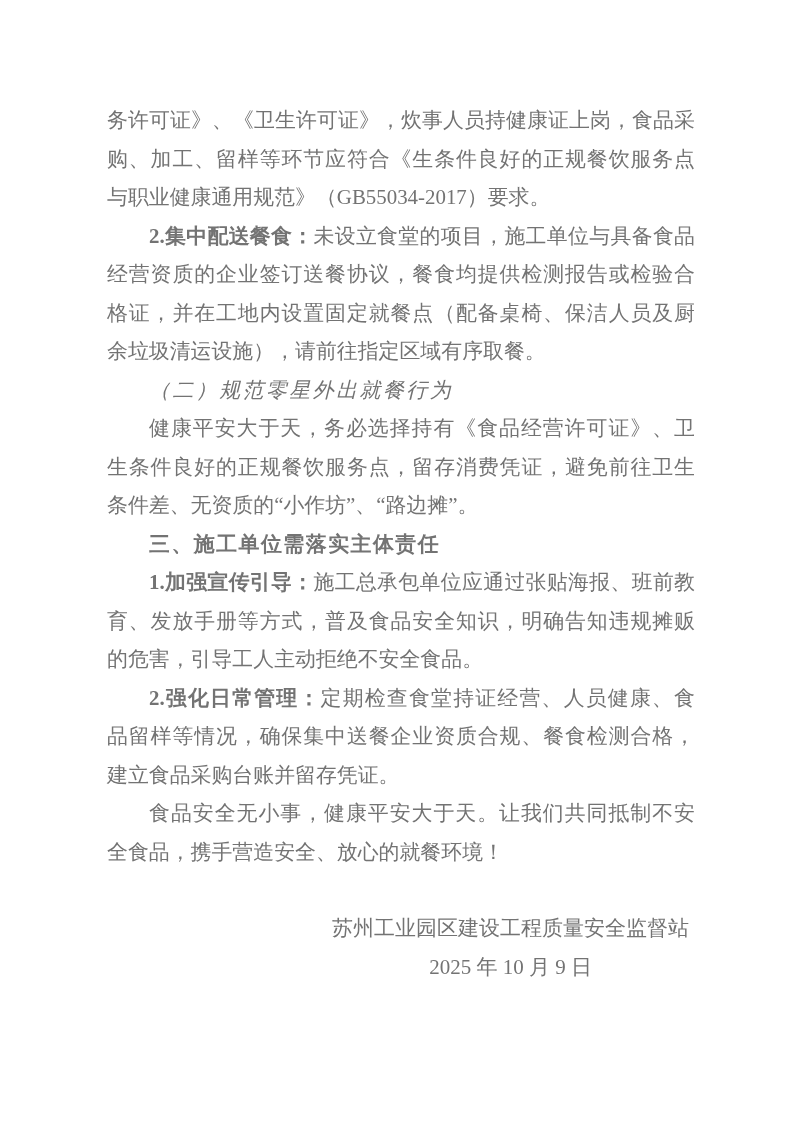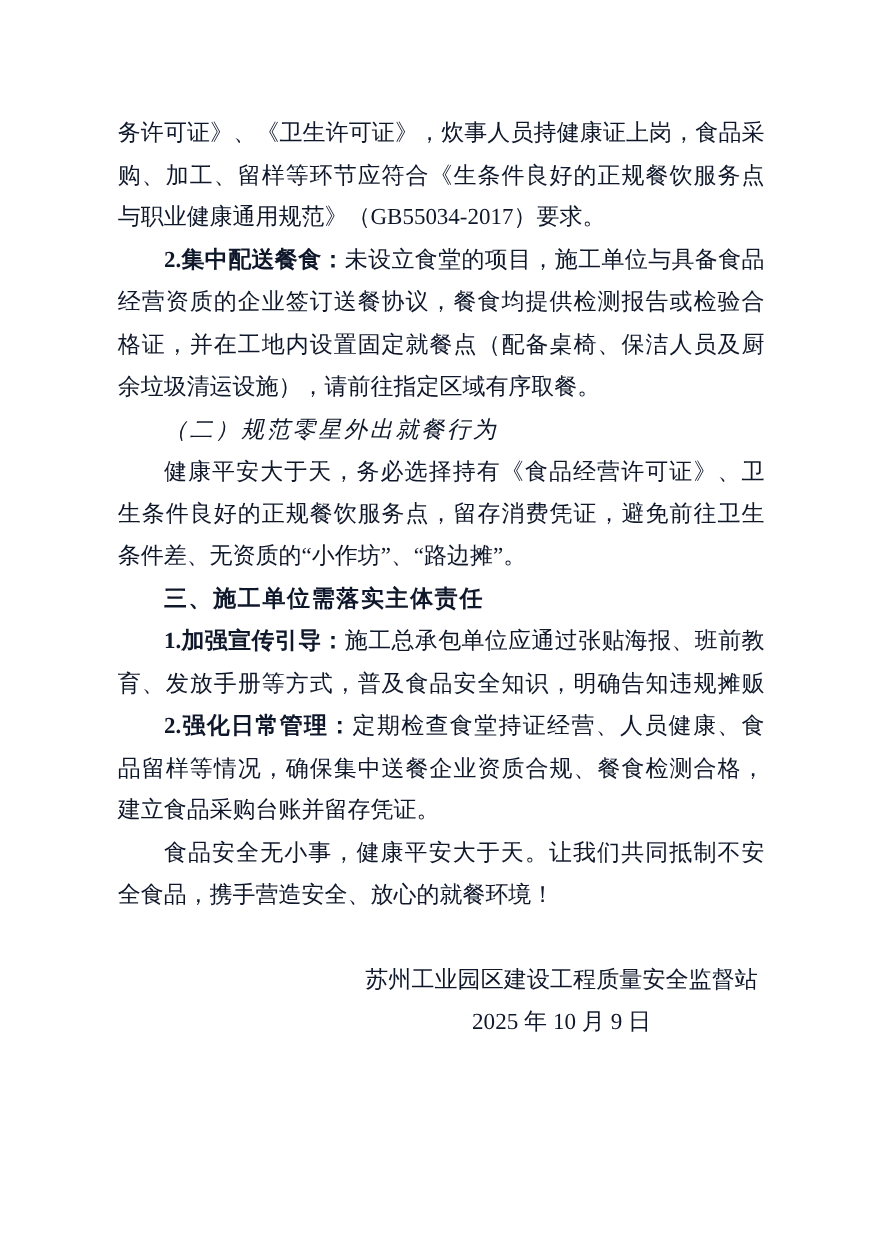--- a/index.html
+++ b/index.html
@@ -2,21 +2,21 @@
 <html><head>
 <meta charset="utf-8">
 <style>
   html, body { margin: 0; padding: 0; background: #ffffff; }
   .page {
     position: relative;
     width: 793px;
     height: 1122px;
     margin: 0 auto;
     background: #ffffff;
-    color: #0f172a;
+    color: #737373;
     font-family: "Liberation Serif", serif;
     overflow: hidden;
   }
   .doc-body {
     position: absolute;
     left: 107px;
     top: 0;
     width: 588px;
     padding-top: 101px;
   }
@@ -72,20 +72,21 @@
     <div class="line last ind kai">（二）规范零星外出就餐行为</div>
 
     <div class="line ind">健康平安大于天，务必选择持有《食品经营许可证》、卫</div>
     <div class="line">生条件良好的正规餐饮服务点，留存消费凭证，避免前往卫生</div>
     <div class="line last">条件差、无资质的“小作坊”、“路边摊”。</div>
 
     <div class="line last ind hei h3">三、施工单位需落实主体责任</div>
 
     <div class="line ind"><span class="hei">1.加强宣传引导：</span><span>施工总承包单位应通过张贴海报、班前教</span></div>
     <div class="line">育、发放手册等方式，普及食品安全知识，明确告知违规摊贩</div>
+    <div class="line last">的危害，引导工人主动拒绝不安全食品。</div>
 
     <div class="line ind"><span class="hei">2.强化日常管理：</span><span>定期检查食堂持证经营、人员健康、食</span></div>
     <div class="line">品留样等情况，确保集中送餐企业资质合规、餐食检测合格，</div>
     <div class="line last">建立食品采购台账并留存凭证。</div>
 
     <div class="line ind">食品安全无小事，健康平安大于天。让我们共同抵制不安</div>
     <div class="line last">全食品，携手营造安全、放心的就餐环境！</div>
 
     <div class="sig-block">
       <div class="sig-line">苏州工业园区建设工程质量安全监督站</div>

